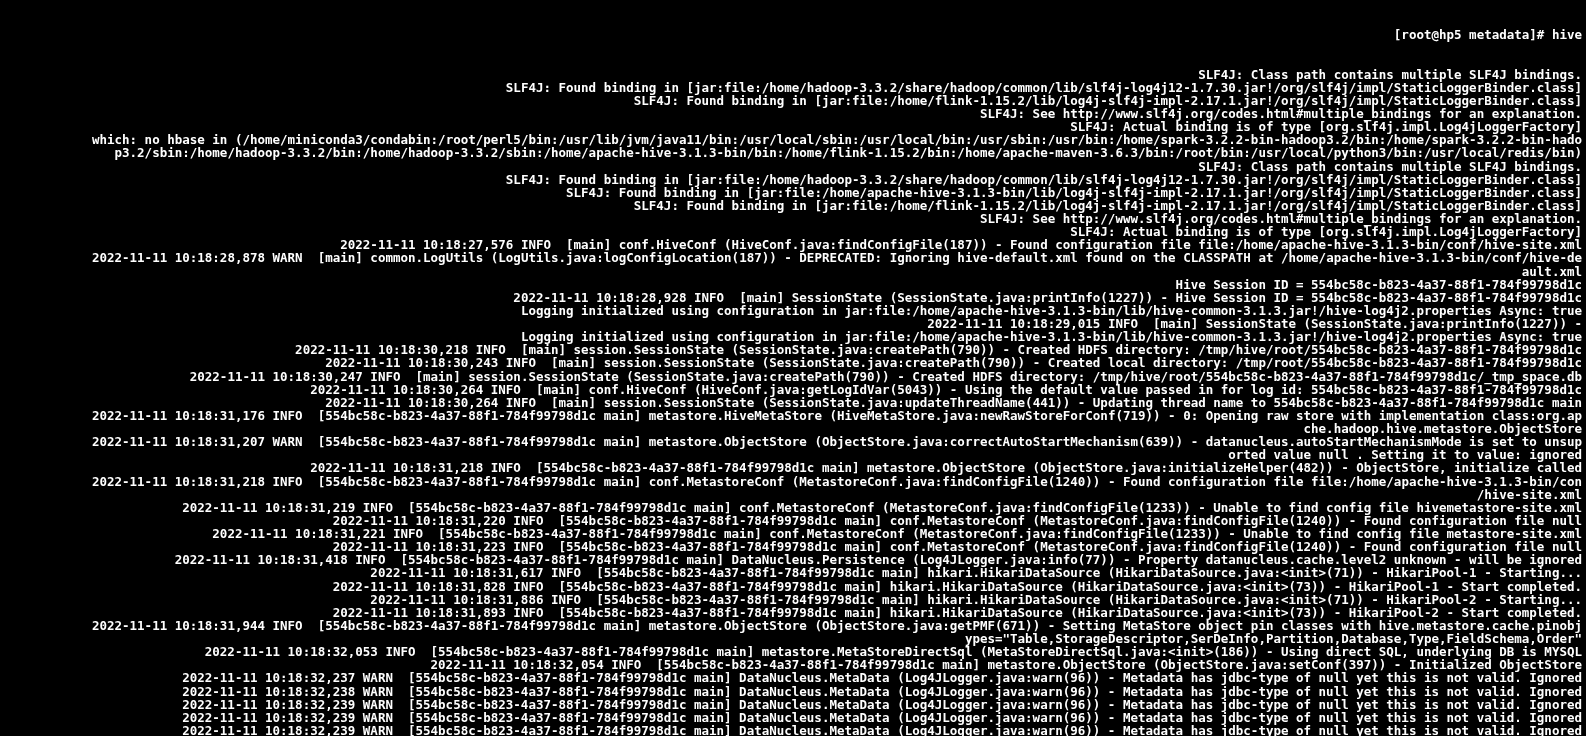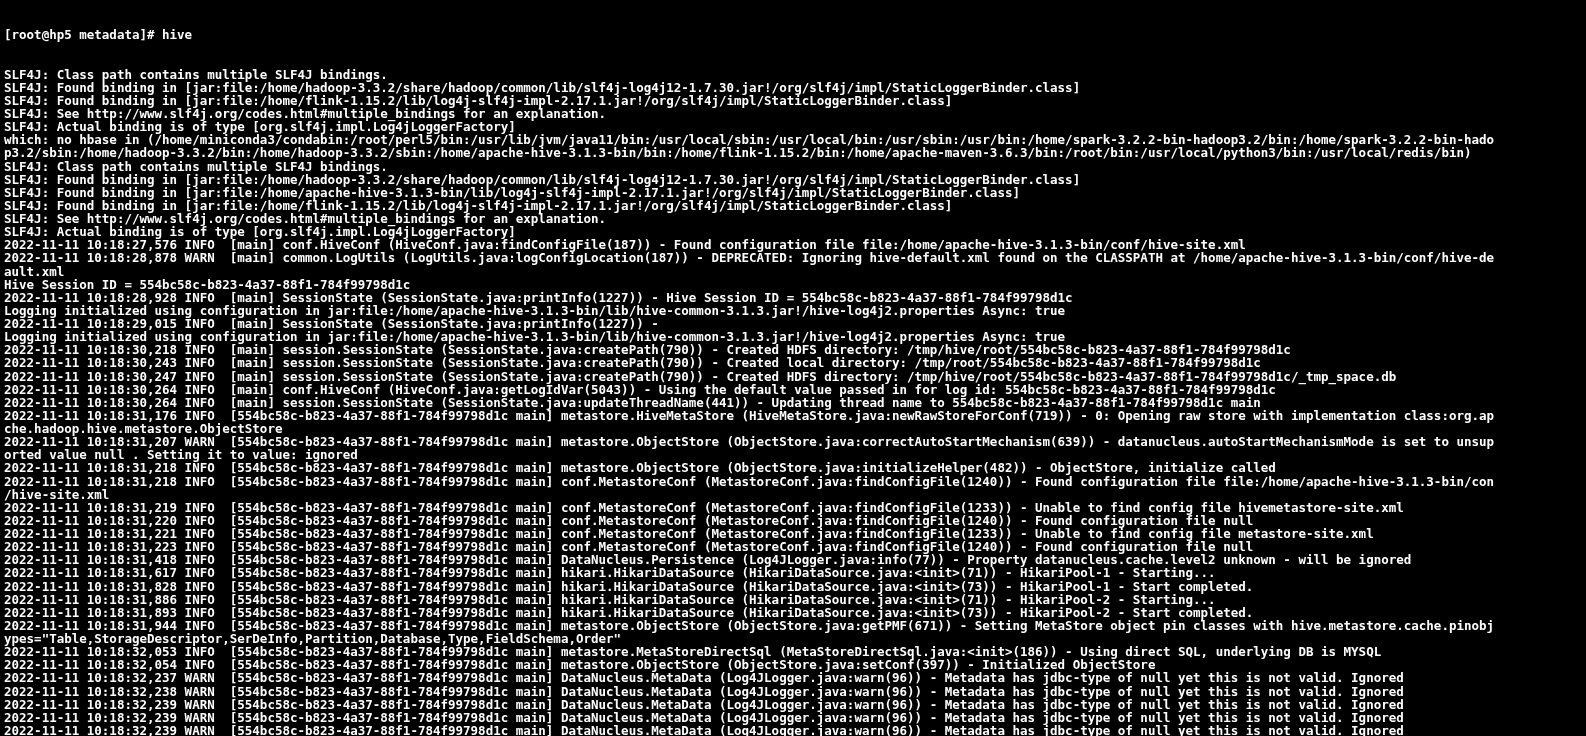--- a/index.html
+++ b/index.html
@@ -13,21 +13,21 @@
     letter-spacing: 0px;
     width: 1586px;
     height: 736px;
     overflow: hidden;
   }
   .terminal {
     padding: 2px 4px;
     white-space: pre;
     font-weight: bold;
   }
-  .line { white-space: pre; }
+  .line { white-space: pre; text-align: right; }
 </style>
 </head>
 <body>
 
 <div class="terminal">
   <div class="line"><span>[root@hp5 metadata]# </span><span>hive</span></div>
   <div id="log-lines"><div class="line">SLF4J: Class path contains multiple SLF4J bindings.</div><div class="line">SLF4J: Found binding in [jar:file:/home/hadoop-3.3.2/share/hadoop/common/lib/slf4j-log4j12-1.7.30.jar!/org/slf4j/impl/StaticLoggerBinder.class]</div><div class="line">SLF4J: Found binding in [jar:file:/home/flink-1.15.2/lib/log4j-slf4j-impl-2.17.1.jar!/org/slf4j/impl/StaticLoggerBinder.class]</div><div class="line">SLF4J: See http://www.slf4j.org/codes.html#multiple_bindings for an explanation.</div><div class="line">SLF4J: Actual binding is of type [org.slf4j.impl.Log4jLoggerFactory]</div><div class="line">which: no hbase in (/home/miniconda3/condabin:/root/perl5/bin:/usr/lib/jvm/java11/bin:/usr/local/sbin:/usr/local/bin:/usr/sbin:/usr/bin:/home/spark-3.2.2-bin-hadoop3.2/bin:/home/spark-3.2.2-bin-hado</div><div class="line">p3.2/sbin:/home/hadoop-3.3.2/bin:/home/hadoop-3.3.2/sbin:/home/apache-hive-3.1.3-bin/bin:/home/flink-1.15.2/bin:/home/apache-maven-3.6.3/bin:/root/bin:/usr/local/python3/bin:/usr/local/redis/bin)</div><div class="line">SLF4J: Class path contains multiple SLF4J bindings.</div><div class="line">SLF4J: Found binding in [jar:file:/home/hadoop-3.3.2/share/hadoop/common/lib/slf4j-log4j12-1.7.30.jar!/org/slf4j/impl/StaticLoggerBinder.class]</div><div class="line">SLF4J: Found binding in [jar:file:/home/apache-hive-3.1.3-bin/lib/log4j-slf4j-impl-2.17.1.jar!/org/slf4j/impl/StaticLoggerBinder.class]</div><div class="line">SLF4J: Found binding in [jar:file:/home/flink-1.15.2/lib/log4j-slf4j-impl-2.17.1.jar!/org/slf4j/impl/StaticLoggerBinder.class]</div><div class="line">SLF4J: See http://www.slf4j.org/codes.html#multiple_bindings for an explanation.</div><div class="line">SLF4J: Actual binding is of type [org.slf4j.impl.Log4jLoggerFactory]</div><div class="line">2022-11-11 10:18:27,576 INFO  [main] conf.HiveConf (HiveConf.java:findConfigFile(187)) - Found configuration file file:/home/apache-hive-3.1.3-bin/conf/hive-site.xml</div><div class="line">2022-11-11 10:18:28,878 WARN  [main] common.LogUtils (LogUtils.java:logConfigLocation(187)) - DEPRECATED: Ignoring hive-default.xml found on the CLASSPATH at /home/apache-hive-3.1.3-bin/conf/hive-de</div><div class="line">ault.xml</div><div class="line">Hive Session ID = 554bc58c-b823-4a37-88f1-784f99798d1c</div><div class="line">2022-11-11 10:18:28,928 INFO  [main] SessionState (SessionState.java:printInfo(1227)) - Hive Session ID = 554bc58c-b823-4a37-88f1-784f99798d1c</div><div class="line"></div><div class="line">Logging initialized using configuration in jar:file:/home/apache-hive-3.1.3-bin/lib/hive-common-3.1.3.jar!/hive-log4j2.properties Async: true</div><div class="line">2022-11-11 10:18:29,015 INFO  [main] SessionState (SessionState.java:printInfo(1227)) -</div><div class="line">Logging initialized using configuration in jar:file:/home/apache-hive-3.1.3-bin/lib/hive-common-3.1.3.jar!/hive-log4j2.properties Async: true</div><div class="line">2022-11-11 10:18:30,218 INFO  [main] session.SessionState (SessionState.java:createPath(790)) - Created HDFS directory: /tmp/hive/root/554bc58c-b823-4a37-88f1-784f99798d1c</div><div class="line">2022-11-11 10:18:30,243 INFO  [main] session.SessionState (SessionState.java:createPath(790)) - Created local directory: /tmp/root/554bc58c-b823-4a37-88f1-784f99798d1c</div><div class="line">2022-11-11 10:18:30,247 INFO  [main] session.SessionState (SessionState.java:createPath(790)) - Created HDFS directory: /tmp/hive/root/554bc58c-b823-4a37-88f1-784f99798d1c/_tmp_space.db</div><div class="line">2022-11-11 10:18:30,264 INFO  [main] conf.HiveConf (HiveConf.java:getLogIdVar(5043)) - Using the default value passed in for log id: 554bc58c-b823-4a37-88f1-784f99798d1c</div><div class="line">2022-11-11 10:18:30,264 INFO  [main] session.SessionState (SessionState.java:updateThreadName(441)) - Updating thread name to 554bc58c-b823-4a37-88f1-784f99798d1c main</div><div class="line">2022-11-11 10:18:31,176 INFO  [554bc58c-b823-4a37-88f1-784f99798d1c main] metastore.HiveMetaStore (HiveMetaStore.java:newRawStoreForConf(719)) - 0: Opening raw store with implementation class:org.ap</div><div class="line">che.hadoop.hive.metastore.ObjectStore</div><div class="line">2022-11-11 10:18:31,207 WARN  [554bc58c-b823-4a37-88f1-784f99798d1c main] metastore.ObjectStore (ObjectStore.java:correctAutoStartMechanism(639)) - datanucleus.autoStartMechanismMode is set to unsup</div><div class="line">orted value null . Setting it to value: ignored</div><div class="line">2022-11-11 10:18:31,218 INFO  [554bc58c-b823-4a37-88f1-784f99798d1c main] metastore.ObjectStore (ObjectStore.java:initializeHelper(482)) - ObjectStore, initialize called</div><div class="line">2022-11-11 10:18:31,218 INFO  [554bc58c-b823-4a37-88f1-784f99798d1c main] conf.MetastoreConf (MetastoreConf.java:findConfigFile(1240)) - Found configuration file file:/home/apache-hive-3.1.3-bin/con</div><div class="line">/hive-site.xml</div><div class="line">2022-11-11 10:18:31,219 INFO  [554bc58c-b823-4a37-88f1-784f99798d1c main] conf.MetastoreConf (MetastoreConf.java:findConfigFile(1233)) - Unable to find config file hivemetastore-site.xml</div><div class="line">2022-11-11 10:18:31,220 INFO  [554bc58c-b823-4a37-88f1-784f99798d1c main] conf.MetastoreConf (MetastoreConf.java:findConfigFile(1240)) - Found configuration file null</div><div class="line">2022-11-11 10:18:31,221 INFO  [554bc58c-b823-4a37-88f1-784f99798d1c main] conf.MetastoreConf (MetastoreConf.java:findConfigFile(1233)) - Unable to find config file metastore-site.xml</div><div class="line">2022-11-11 10:18:31,223 INFO  [554bc58c-b823-4a37-88f1-784f99798d1c main] conf.MetastoreConf (MetastoreConf.java:findConfigFile(1240)) - Found configuration file null</div><div class="line">2022-11-11 10:18:31,418 INFO  [554bc58c-b823-4a37-88f1-784f99798d1c main] DataNucleus.Persistence (Log4JLogger.java:info(77)) - Property datanucleus.cache.level2 unknown - will be ignored</div><div class="line">2022-11-11 10:18:31,617 INFO  [554bc58c-b823-4a37-88f1-784f99798d1c main] hikari.HikariDataSource (HikariDataSource.java:&lt;init&gt;(71)) - HikariPool-1 - Starting...</div><div class="line">2022-11-11 10:18:31,828 INFO  [554bc58c-b823-4a37-88f1-784f99798d1c main] hikari.HikariDataSource (HikariDataSource.java:&lt;init&gt;(73)) - HikariPool-1 - Start completed.</div><div class="line">2022-11-11 10:18:31,886 INFO  [554bc58c-b823-4a37-88f1-784f99798d1c main] hikari.HikariDataSource (HikariDataSource.java:&lt;init&gt;(71)) - HikariPool-2 - Starting...</div><div class="line">2022-11-11 10:18:31,893 INFO  [554bc58c-b823-4a37-88f1-784f99798d1c main] hikari.HikariDataSource (HikariDataSource.java:&lt;init&gt;(73)) - HikariPool-2 - Start completed.</div><div class="line">2022-11-11 10:18:31,944 INFO  [554bc58c-b823-4a37-88f1-784f99798d1c main] metastore.ObjectStore (ObjectStore.java:getPMF(671)) - Setting MetaStore object pin classes with hive.metastore.cache.pinobj</div><div class="line">ypes="Table,StorageDescriptor,SerDeInfo,Partition,Database,Type,FieldSchema,Order"</div><div class="line">2022-11-11 10:18:32,053 INFO  [554bc58c-b823-4a37-88f1-784f99798d1c main] metastore.MetaStoreDirectSql (MetaStoreDirectSql.java:&lt;init&gt;(186)) - Using direct SQL, underlying DB is MYSQL</div><div class="line">2022-11-11 10:18:32,054 INFO  [554bc58c-b823-4a37-88f1-784f99798d1c main] metastore.ObjectStore (ObjectStore.java:setConf(397)) - Initialized ObjectStore</div><div class="line">2022-11-11 10:18:32,237 WARN  [554bc58c-b823-4a37-88f1-784f99798d1c main] DataNucleus.MetaData (Log4JLogger.java:warn(96)) - Metadata has jdbc-type of null yet this is not valid. Ignored</div><div class="line">2022-11-11 10:18:32,238 WARN  [554bc58c-b823-4a37-88f1-784f99798d1c main] DataNucleus.MetaData (Log4JLogger.java:warn(96)) - Metadata has jdbc-type of null yet this is not valid. Ignored</div><div class="line">2022-11-11 10:18:32,239 WARN  [554bc58c-b823-4a37-88f1-784f99798d1c main] DataNucleus.MetaData (Log4JLogger.java:warn(96)) - Metadata has jdbc-type of null yet this is not valid. Ignored</div><div class="line">2022-11-11 10:18:32,239 WARN  [554bc58c-b823-4a37-88f1-784f99798d1c main] DataNucleus.MetaData (Log4JLogger.java:warn(96)) - Metadata has jdbc-type of null yet this is not valid. Ignored</div><div class="line">2022-11-11 10:18:32,239 WARN  [554bc58c-b823-4a37-88f1-784f99798d1c main] DataNucleus.MetaData (Log4JLogger.java:warn(96)) - Metadata has jdbc-type of null yet this is not valid. Ignored</div></div>
 </div>
 
 </body></html>

